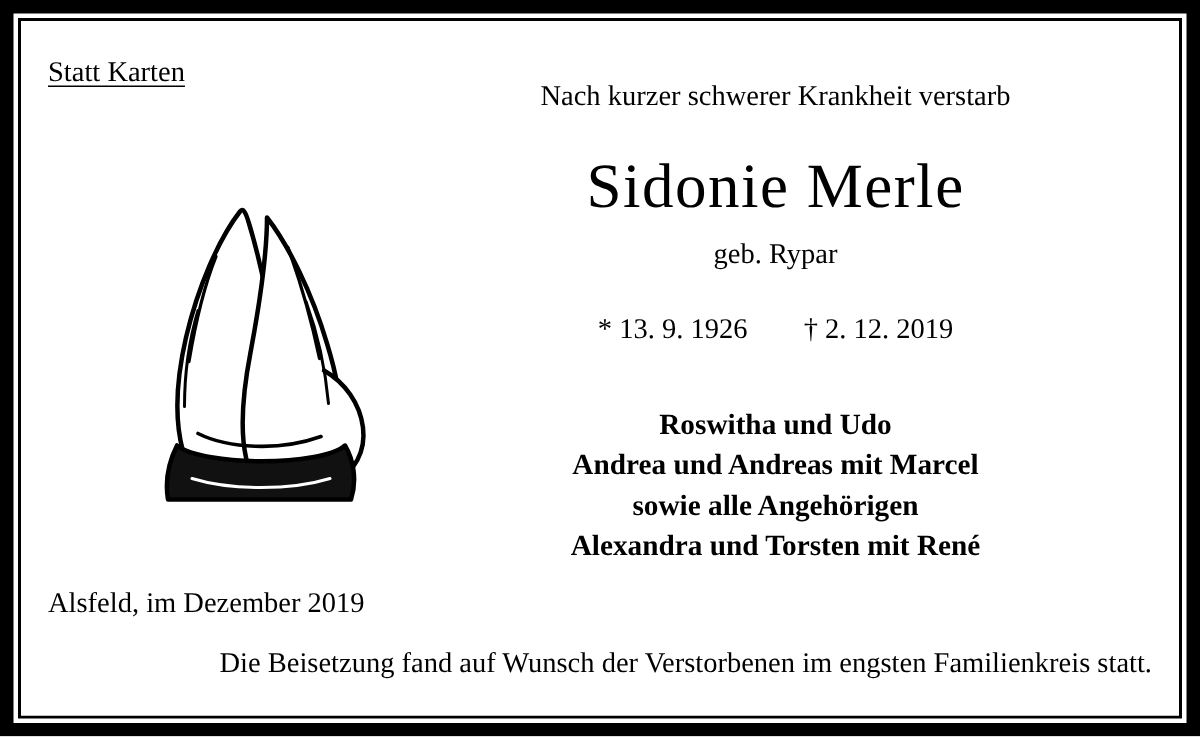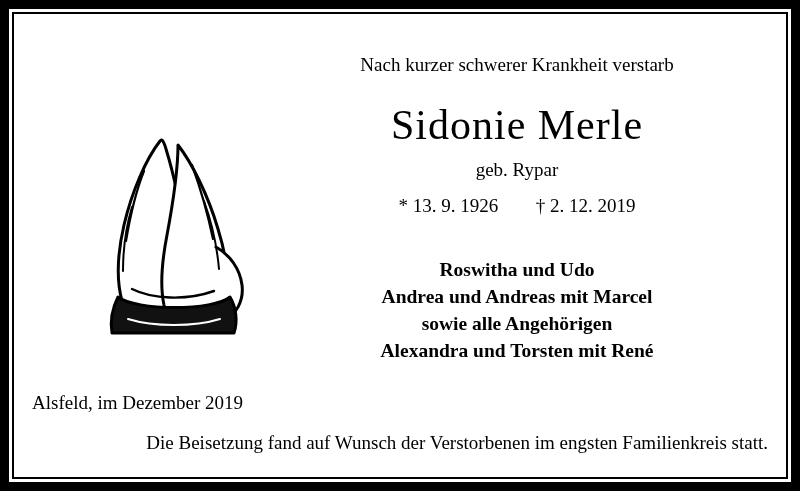--- a/index.html
+++ b/index.html
@@ -85,21 +85,21 @@
     font-size: 42px;
     letter-spacing: 1px;
     line-height: 1.05;
     white-space: nowrap;
   }
   .maiden {
     margin-top: 12px;
     font-size: 19px;
   }
   .dates {
-    margin-top: 14px;
+    margin-top: 28px;
     font-size: 19px;
     white-space: nowrap;
   }
   .dates .gap {
     display: inline-block;
     width: 28px;
   }
   .dedication {
     margin-top: 26px;
     font-size: 19px;
@@ -132,20 +132,21 @@
 </head>
 <body>
 
 <div id="page">
 
   <div class="frame-outer"></div>
   <div class="frame-inner"></div>
 
   <div class="content">
 
+    <div class="statt-karten">Statt Karten</div>
 
     <div class="hands">
       <svg viewBox="0 0 180 210" width="180" height="210" aria-hidden="true">
         <g fill="#ffffff" stroke="#000000" stroke-width="3" stroke-linejoin="round" stroke-linecap="round">
 
           <path d="M86 12 C72 30 58 62 50 96 C44 122 42 150 48 172
                    C52 188 62 198 76 200 C92 202 104 194 110 180
                    C116 164 116 140 112 116 C108 86 100 46 92 20
                    C90 13 88 9 86 12 Z"></path>
 

